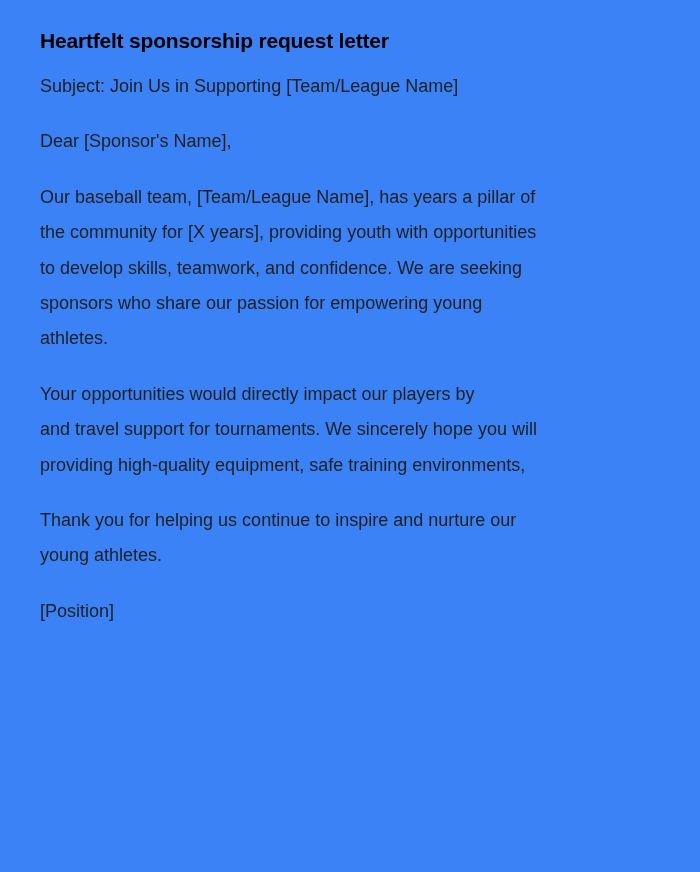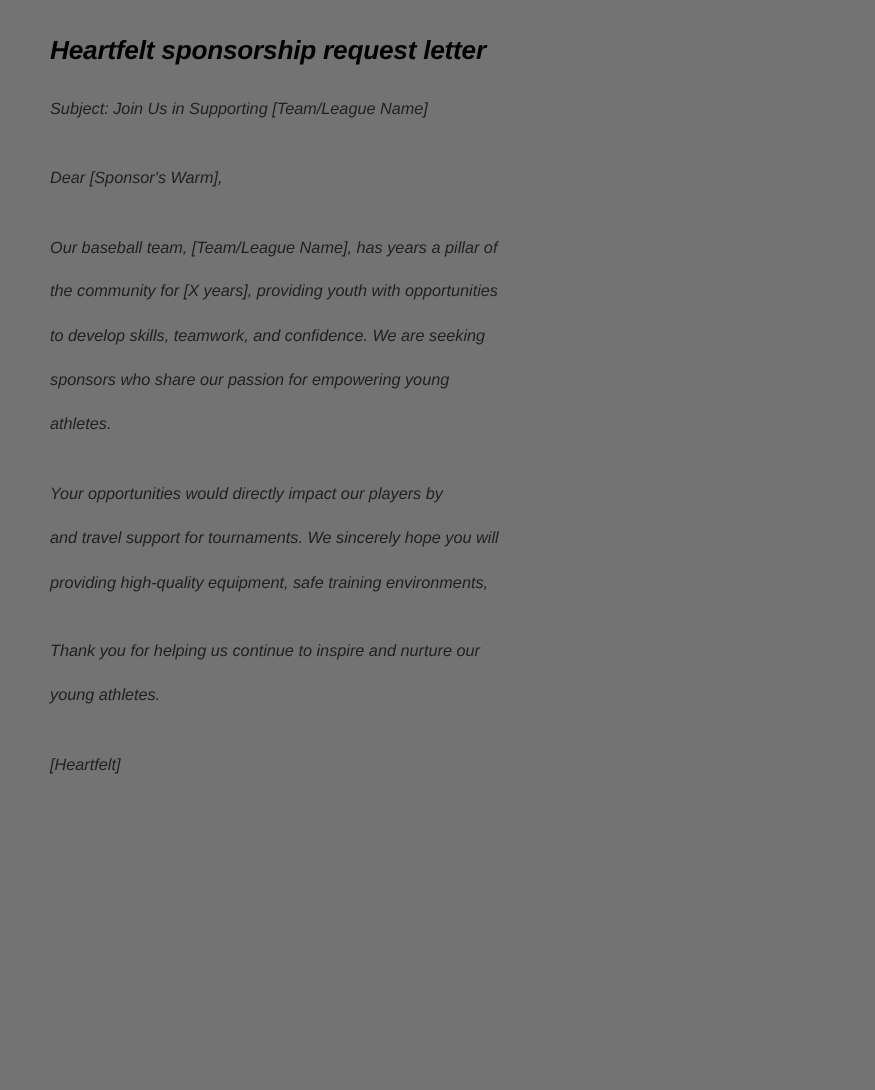--- a/index.html
+++ b/index.html
@@ -12,34 +12,33 @@
     height: 872px;
     overflow: hidden;
     font-family: "Liberation Sans", sans-serif;
     -webkit-font-smoothing: antialiased;
   }
   .page {
     box-sizing: border-box;
     width: 700px;
     height: 872px;
     padding: 28px 60px 0 40px;
-    background: #737373;
-    font-style: italic;
+    background: #3b82f6;
   }
   .doc-title {
     margin: 0 0 15px 0;
     font-size: 21px;
     line-height: 26px;
     font-weight: 700;
     color: #000000;
     letter-spacing: -0.2px;
   }
   .paragraph {
     margin: 0 0 20px 0;
-    font-size: 13px;
+    font-size: 18px;
     line-height: 35.4px;
     color: #1f1f1f;
     letter-spacing: 0;
   }
   .text-line {
     display: block;
     white-space: nowrap;
   }
 </style>
 </head>
@@ -47,21 +46,21 @@
 
 <div class="page">
 
   <h1 class="doc-title">Heartfelt sponsorship request letter</h1>
 
   <p class="paragraph">
     <span class="text-line">Subject: Join Us in Supporting [Team/League Name]</span>
   </p>
 
   <p class="paragraph">
-    <span class="text-line">Dear [Sponsor's Warm],</span>
+    <span class="text-line">Dear [Sponsor's Name],</span>
   </p>
 
   <p class="paragraph">
     <span class="text-line">Our baseball team, [Team/League Name], has years a pillar of</span>
     <span class="text-line">the community for [X years], providing youth with opportunities</span>
     <span class="text-line">to develop skills, teamwork, and confidence. We are seeking</span>
     <span class="text-line">sponsors who share our passion for empowering young</span>
     <span class="text-line">athletes.</span>
   </p>
 
@@ -72,17 +71,17 @@
   </p>
 
   <p class="paragraph">
     <span class="text-line">Thank you for helping us continue to inspire and nurture our</span>
     <span class="text-line">young athletes.</span>
   </p>
 
 
 
   <p class="paragraph">
-    <span class="text-line">[Heartfelt]</span>
+    <span class="text-line">[Position]</span>
   </p>
 
 
 </div>
 
 </body></html>

